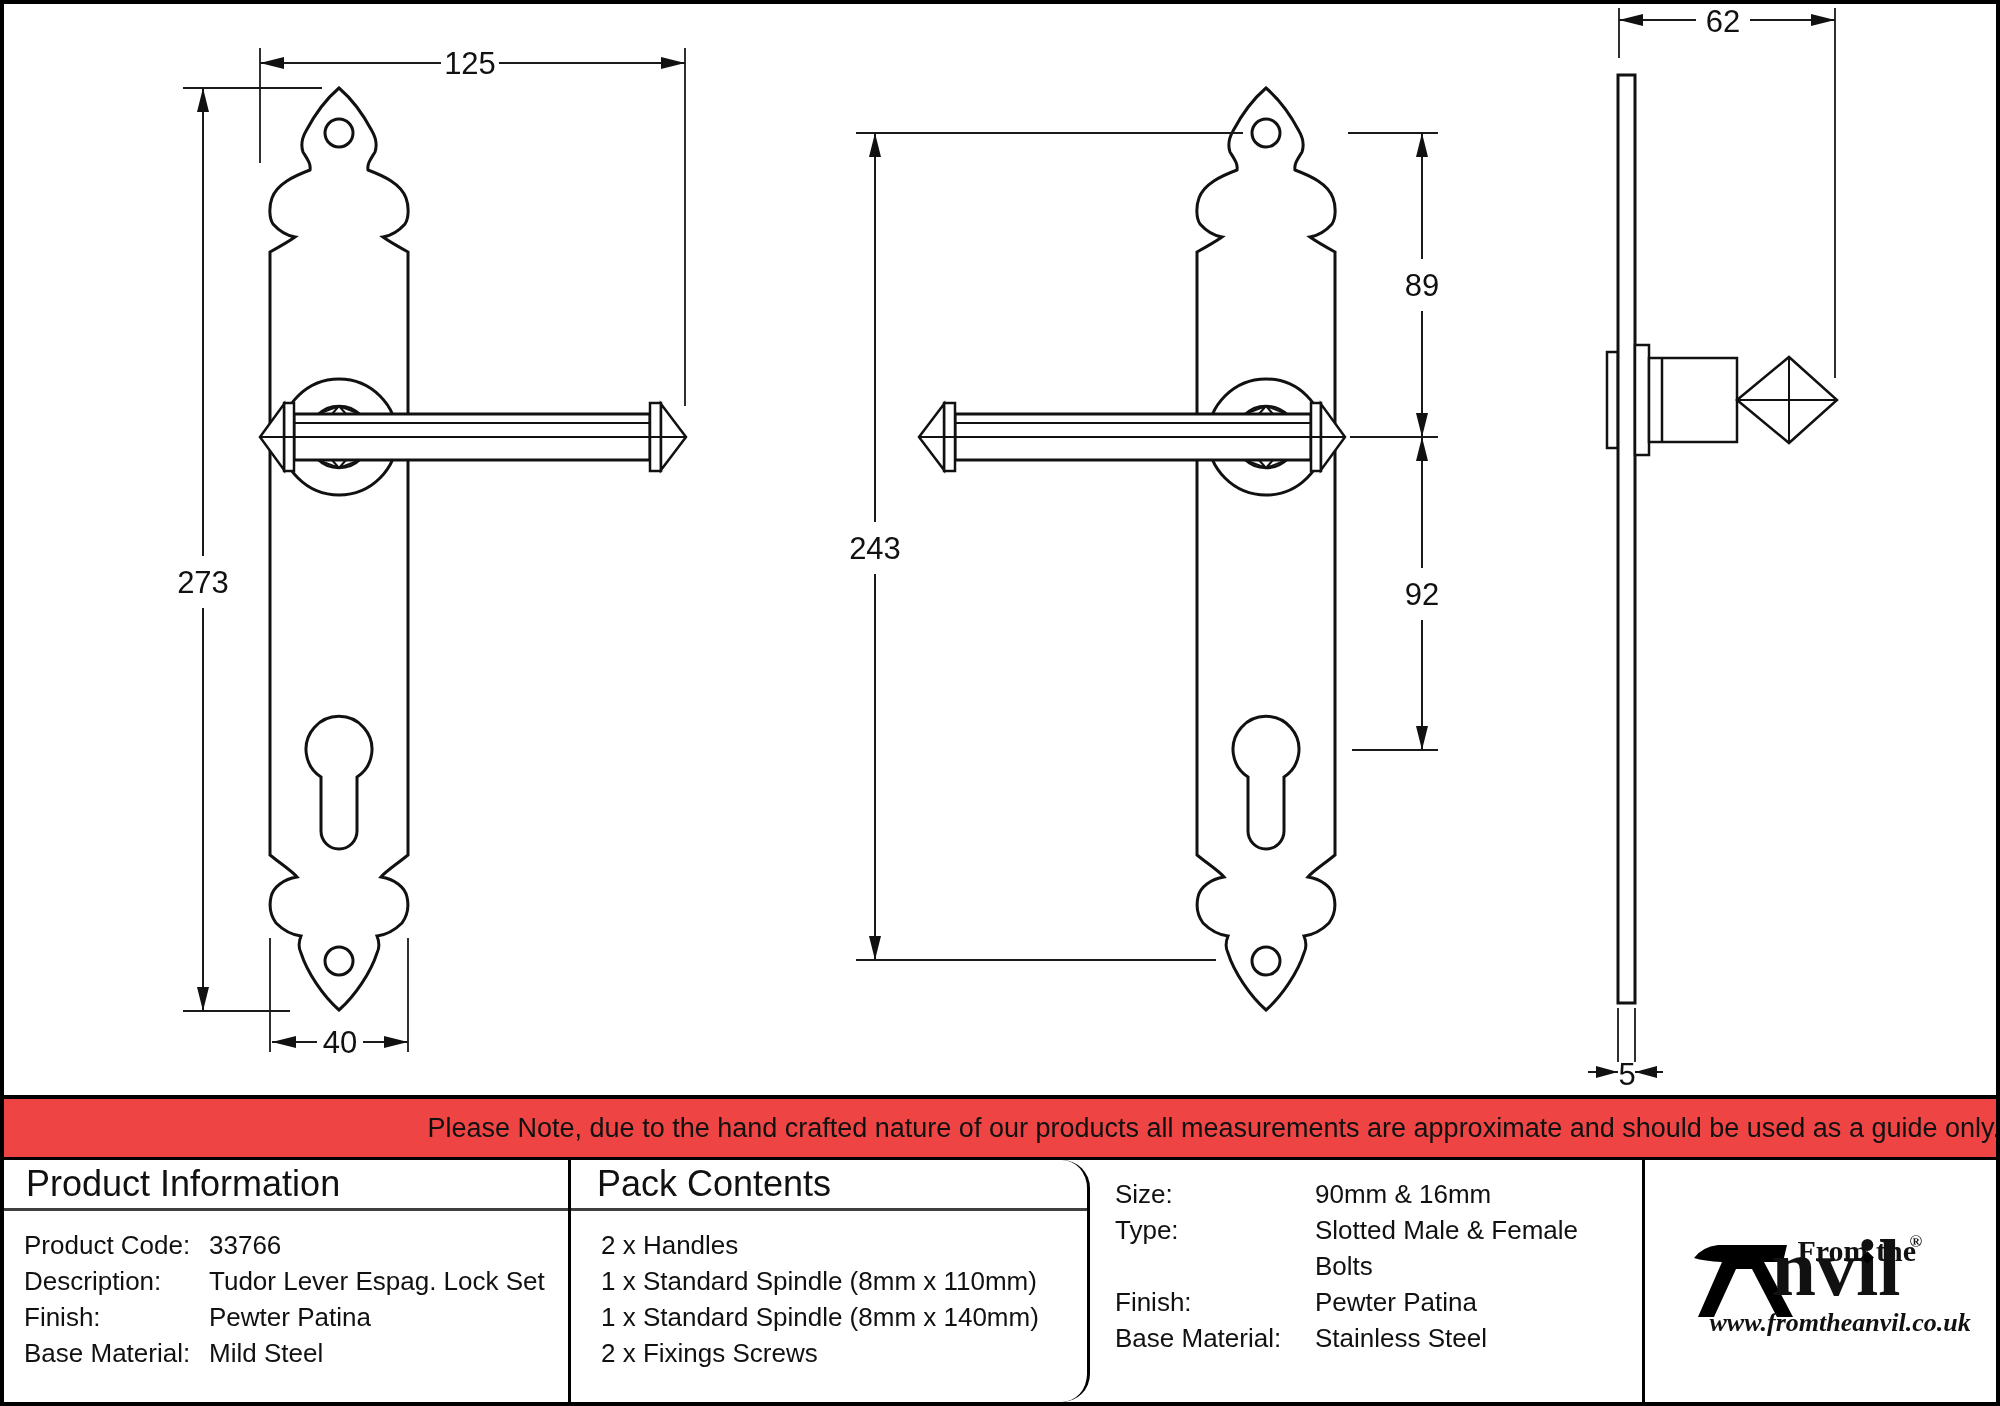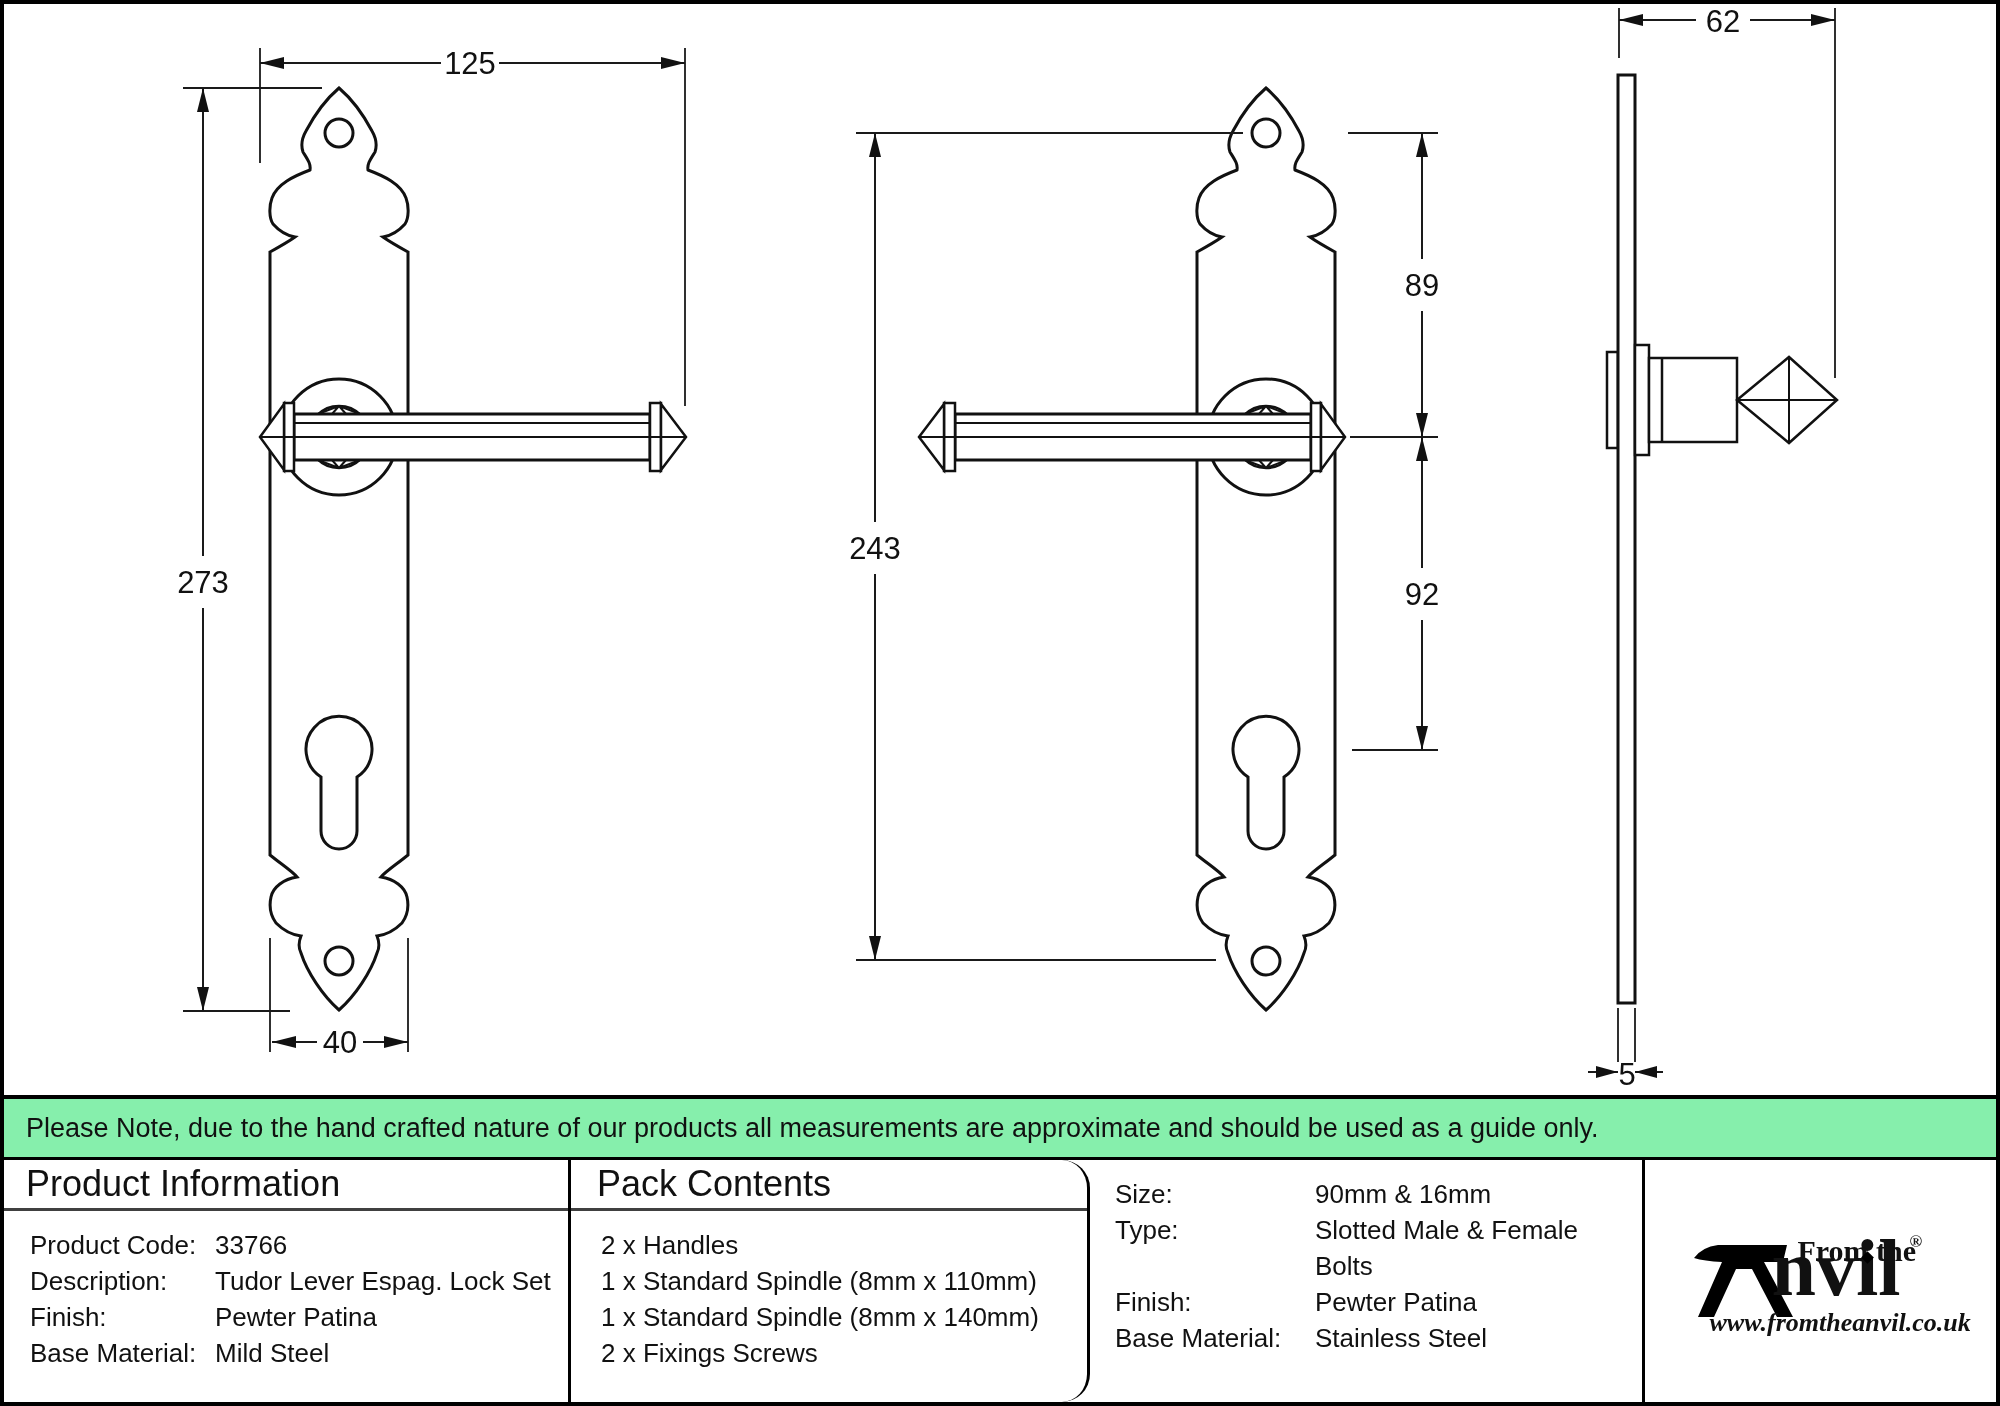--- a/index.html
+++ b/index.html
@@ -5,34 +5,34 @@
   html,body{margin:0;padding:0;background:#888;}
   #sheet{position:relative;width:2000px;height:1406px;background:#ffffff;overflow:hidden;
          font-family:"Liberation Sans",sans-serif;color:#111;}
   #outer-border{position:absolute;inset:0;border:4px solid #000;pointer-events:none;z-index:50;}
   svg text{font-family:"Liberation Sans",sans-serif;font-size:31px;fill:#111;}
   .dim-num{text-anchor:middle;dominant-baseline:central;}
 
   
   #note-row{position:absolute;left:0;top:1095px;width:2000px;height:65px;box-sizing:border-box;
             border-top:4px solid #000;border-bottom:3px solid #000;display:flex;align-items:center;
-            padding-left:26px;font-size:27px;background:#86efac;z-index:5;}
+            padding-left:26px;font-size:27px;background:#ef4444;z-index:5;justify-content:flex-end;}
 
   
   .col{position:absolute;top:1160px;height:242px;box-sizing:border-box;background:#fff;z-index:5;}
   .col.divided{border-right:3px solid #000;}
   #col-product{left:0;width:571px;}
   #col-pack{left:571px;width:519px;border-radius:28px;}
   #col-fixing{left:1090px;width:555px;}
   #col-logo{left:1645px;width:355px;display:flex;align-items:center;justify-content:center;font-weight:bold;}
   .cell-header{height:48px;line-height:48px;border-bottom:3px solid #404040;font-size:36px;padding-left:26px;}
   .cell-body{padding-top:16px;font-size:26px;}
   .kv-row{line-height:36px;display:flex;}
   .kv-label{display:inline-block;flex:0 0 auto;}
-  #col-product .kv-row{padding-left:30px;}
+  #col-product .kv-row{padding-left:24px;}
   #col-product .kv-label{width:185px;}
   #col-fixing .kv-row{padding-left:25px;}
   #col-fixing .kv-label{width:200px;}
   #col-pack .kv-row{padding-left:30px;}
 
   
   .brand{position:relative;width:258px;height:118px;}
   .anvil-glyph{position:absolute;left:0;top:22px;}
   .brand-tagline{position:absolute;left:104px;top:12px;font-family:"Liberation Serif",serif;font-size:30px;}
   .brand-name{position:absolute;left:78px;top:6px;font-family:"Liberation Serif",serif;font-size:80px;line-height:80px;}

